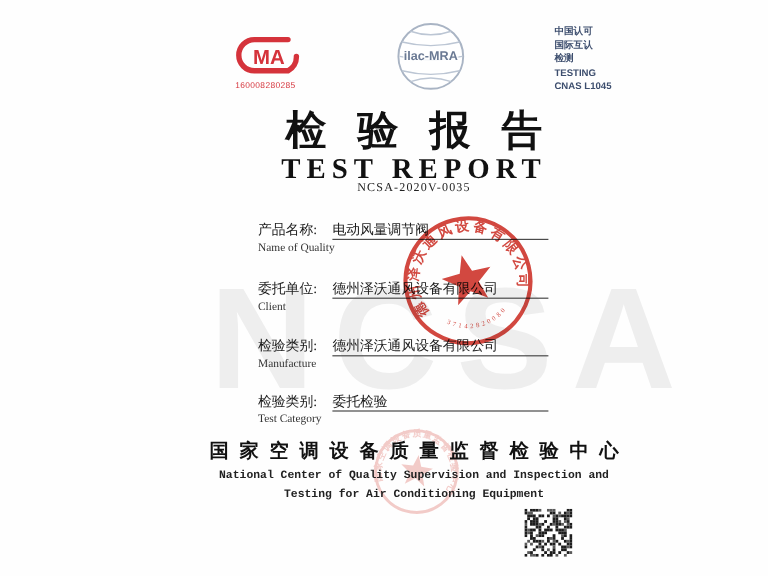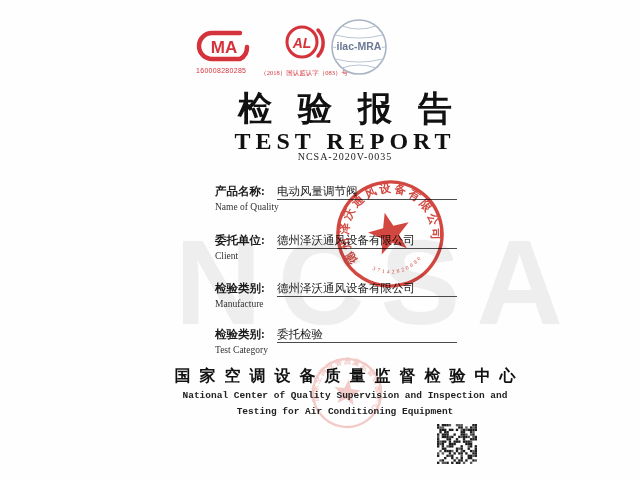--- a/index.html
+++ b/index.html
@@ -21,21 +21,21 @@
             font-size:34px;font-weight:bold;letter-spacing:26px;text-indent:26px;color:#111;}
   .title-en{top:128px;font-size:24px;font-weight:600;letter-spacing:5px;color:#111;}
   .report-no{top:151px;font-size:10px;letter-spacing:1px;color:#222;}
   
   .watermark{position:absolute;left:175px;top:222px;font-family:"Liberation Sans",sans-serif;
              font-size:120px;font-weight:bold;letter-spacing:16px;line-height:1;
              color:rgba(100,100,100,0.10);z-index:1;user-select:none;}
   
   .frow{position:absolute;left:0;width:640px;z-index:2;}
   .flabel{position:absolute;left:215px;top:0;}
-  .flabel .zh{font-size:11.5px;color:#1a1a1a;font-weight:bold;}
+  .flabel .zh{font-size:11.5px;color:#1a1a1a;}
   .flabel .en{font-size:9.5px;color:#333;margin-top:3px;}
   .fvalue{position:absolute;left:277px;top:0;width:180px;height:13px;
           border-bottom:1px solid #4a4a4a;font-size:11.5px;color:#1a1a1a;padding-bottom:2px;}
   
   .stamp-main{position:absolute;left:333px;top:177px;z-index:3;opacity:.9;
               mix-blend-mode:multiply;transform:rotate(-14deg);}
   .stamp-faint{position:absolute;left:308px;top:354px;z-index:1;opacity:.30;transform:rotate(8deg);}
   .stamp-edge-clip{position:absolute;left:490px;top:212px;width:28px;height:92px;overflow:hidden;z-index:1;opacity:.32;}
   
   .footer-zh{top:366px;font-size:16px;font-weight:bold;letter-spacing:9px;text-indent:9px;color:#111;z-index:2;}
@@ -51,39 +51,38 @@
 <div class="page">
 
   <div class="logo cma-wrap">
     <svg width="58" height="32" viewBox="0 0 58 32">
       <path d="M44,3 H16 A13 13 0 0 0 16,29 H44 A13 13 0 0 0 51,17" fill="none" stroke="#d5333b" stroke-width="4.5" stroke-linecap="round"></path>
       <text x="28" y="23" text-anchor="middle" font-family="Liberation Sans,sans-serif" font-size="17" font-weight="bold" fill="#d5333b">MA</text>
     </svg>
     <div class="cma-num">160008280285</div>
   </div>
 
-  <div class="logo al-wrap">
-    <svg width="52" height="42" viewBox="0 0 52 42">
-      <circle cx="24" cy="20" r="15" fill="none" stroke="#d5333b" stroke-width="3"></circle>
-      <path d="M40,8 A19 19 0 0 1 40,34" fill="none" stroke="#d5333b" stroke-width="3.5" stroke-linecap="round"></path>
-      <text x="24" y="26" text-anchor="middle" font-family="Liberation Sans,sans-serif" font-size="14" font-weight="bold" font-style="italic" fill="#d5333b">AL</text>
-    </svg>
-    <div class="al-cap">（2018）国认监认字（083）号</div>
-  </div>
 
   <div class="logo ilac-wrap">
     <svg width="58" height="58" viewBox="0 0 58 58">
       <circle cx="29" cy="29" r="27" fill="#ffffff" stroke="#a9b4c4" stroke-width="1.6"></circle>
       <path d="M5,17 Q29,23 53,17 M3,29 Q29,35 55,29 M5,41 Q29,47 53,41 M12,8 Q29,14 46,8 M12,50 Q29,44 46,50" fill="none" stroke="#bcc6d4" stroke-width="1.2"></path>
       <rect x="6" y="23" width="46" height="11" fill="#ffffff" opacity="0.85"></rect>
       <text x="29" y="32" text-anchor="middle" font-family="Liberation Sans,sans-serif" font-size="10.5" font-weight="bold" fill="#6b7a94">ilac-MRA</text>
     </svg>
   </div>
 
 
+  <div class="logo cnas-text">
+    <div>中国认可</div>
+    <div>国际互认</div>
+    <div>检测</div>
+    <div>TESTING</div>
+    <div>CNAS L1045</div>
+  </div>
 
   <div class="center-col title-zh">检验报告</div>
   <div class="center-col title-en">TEST REPORT</div>
   <div class="center-col report-no">NCSA-2020V-0035</div>
 
   <div class="watermark">NCSA</div>
 
   <div class="frow" style="top:184px">
     <div class="flabel">
       <div class="zh">产品名称:</div>

